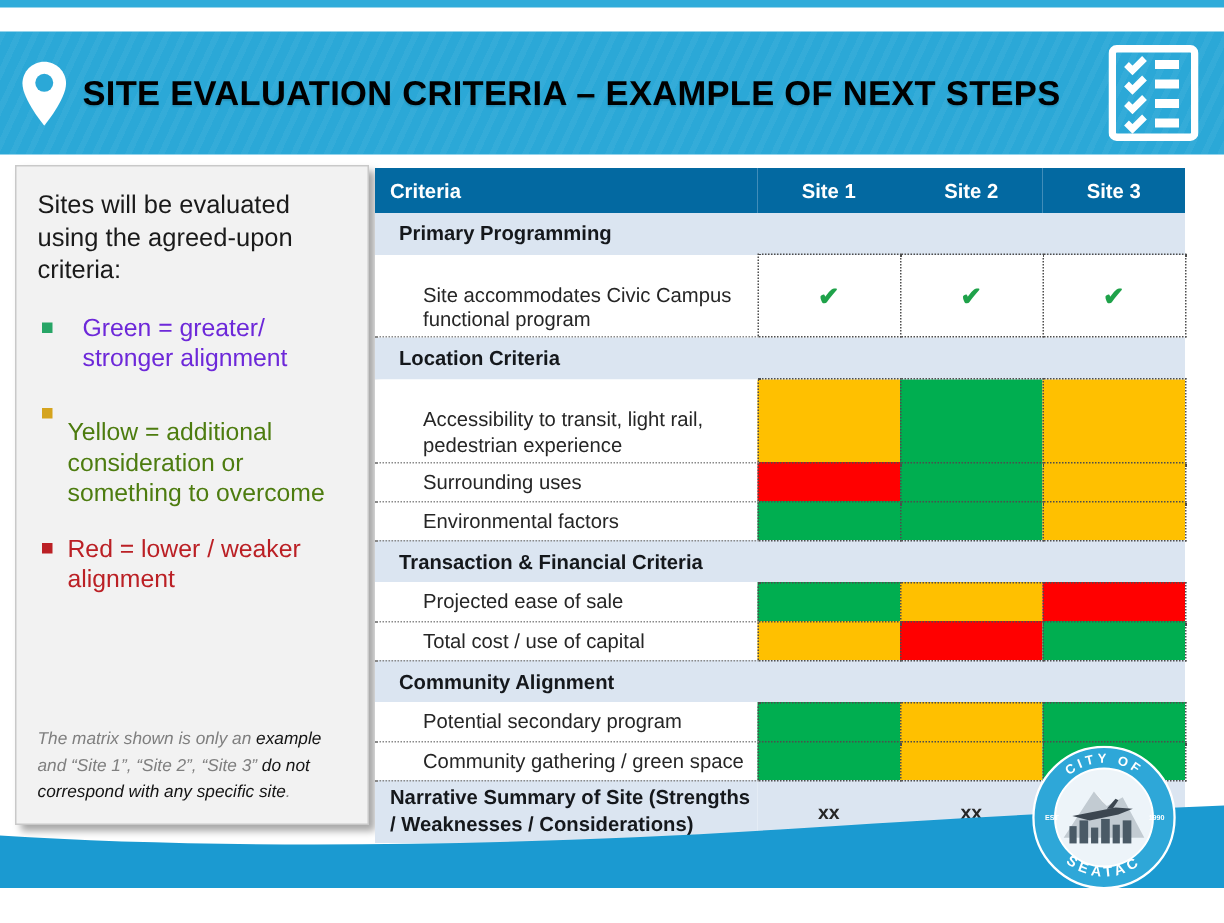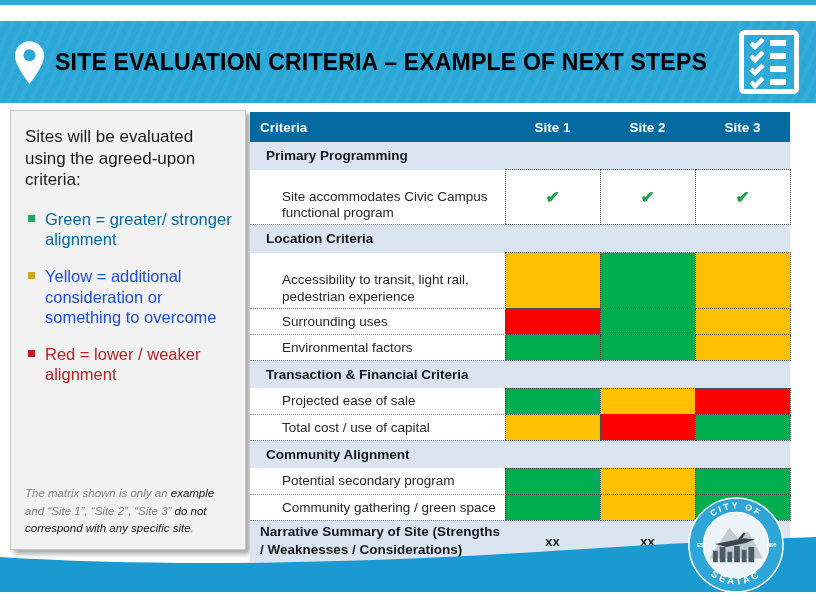--- a/index.html
+++ b/index.html
@@ -82,25 +82,25 @@
         </g>
       </svg>
     </span>
   </div>
 
   <div class="sidebar">
     <div class="intro">Sites will be evaluated using the agreed-upon criteria:</div>
     <ul class="legend">
         <li>
           <span class="marker" style="background: rgb(39, 165, 102);"></span>
-          <span style="color: #0369a1;">Green = greater/ stronger alignment</span>
+          <span style="color: #6d28d9; margin-left: 10px;">Green = greater/ stronger alignment</span>
         </li>
         <li>
           <span class="marker" style="background: rgb(213, 164, 30);"></span>
-          <span style="color: #1d4ed8;">Yellow = additional consideration or something to overcome</span>
+          <span style="color: #4d7c0f; margin-top: 12px;">Yellow = additional consideration or something to overcome</span>
         </li>
         <li>
           <span class="marker" style="background: rgb(187, 32, 37);"></span>
           <span style="color: rgb(187, 32, 37);">Red = lower / weaker alignment</span>
         </li>
       </ul>
     <div class="footnote"><span class="fn-i">The matrix shown is only an </span><span class="fn-b">example</span><span class="fn-i"> and “Site 1”, “Site 2”, “Site 3” </span><span class="fn-b">do not correspond with any specific site</span><span class="fn-i">.</span></div>
   </div>
 
   <table class="matrix">

